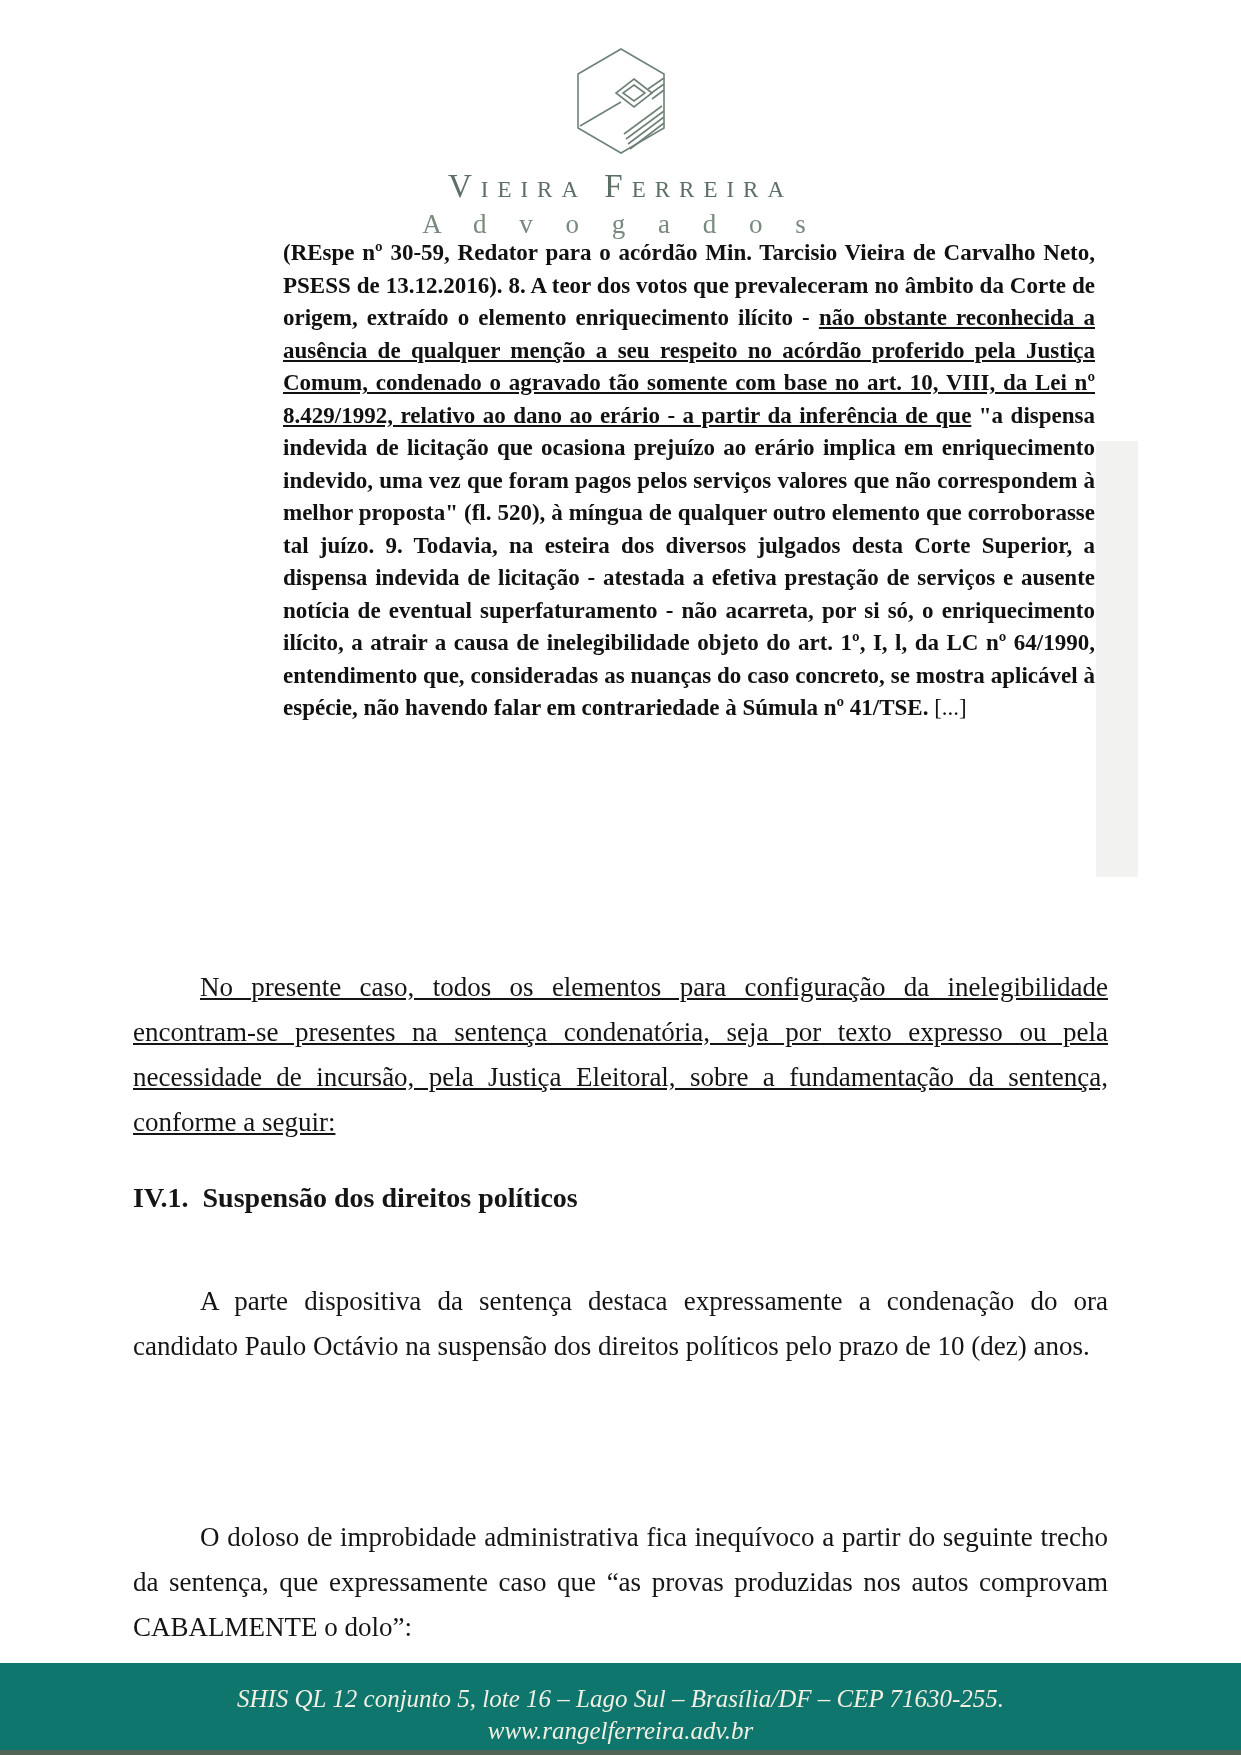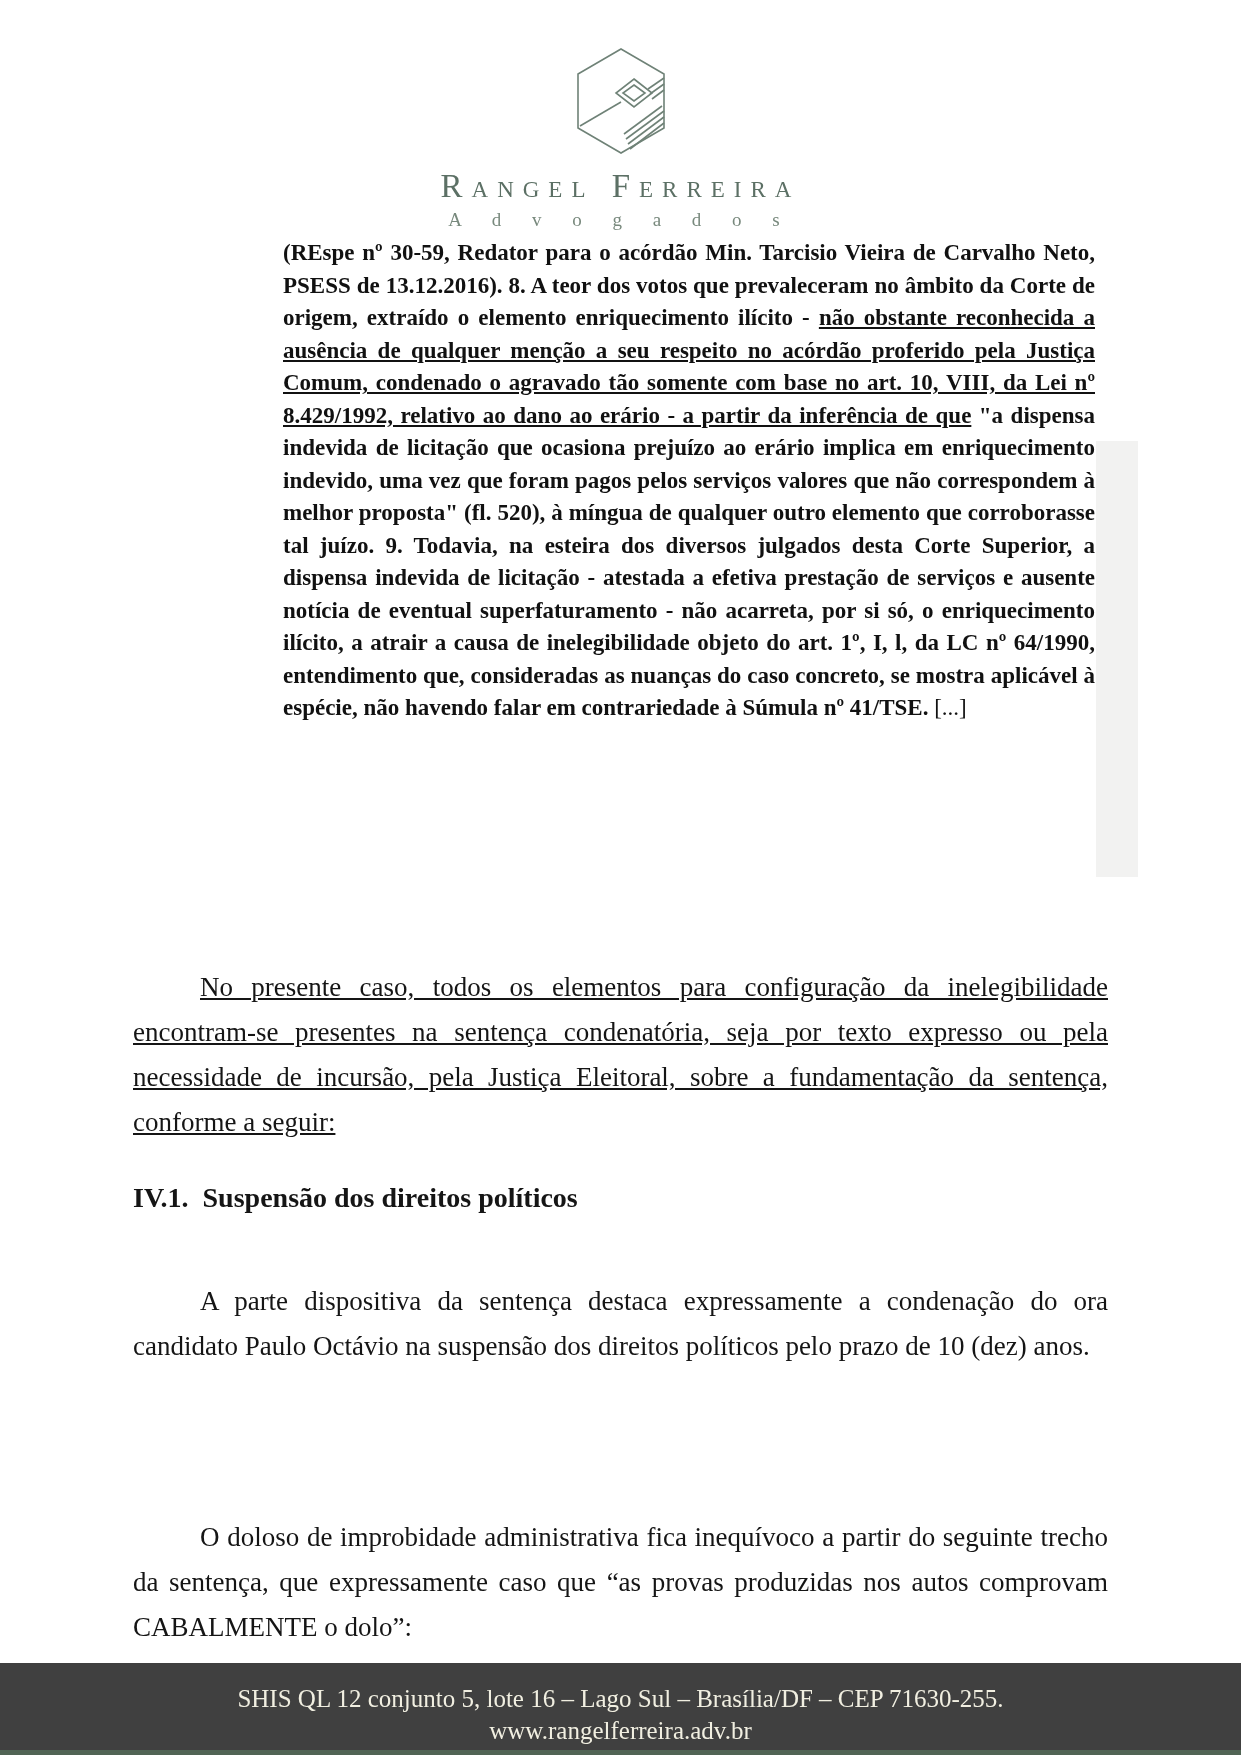--- a/index.html
+++ b/index.html
@@ -17,21 +17,21 @@
   .logo-mark { display:block; margin:0 auto; }
   .firm-name {
     margin-top:12px;
     font-size:33px;
     letter-spacing:9px;
     font-variant:small-caps;
     color:#5c7065;
   }
   .firm-sub {
     margin-top:4px;
-    font-size:19px;
+    font-size:27px;
     letter-spacing:13px;
     color:#78897d;
   }
 
   
   .quote {
     position:absolute;
     left:283px; top:237px; width:812px;
     font-size:23px; line-height:32.5px;
     font-weight:bold;
@@ -70,25 +70,26 @@
   #h1 { top:1170px; }
   #p2 { top:1252px; }
   #h2 { top:1400px; }
   #p3 { top:1488px; }
 
   
   .footer {
     position:absolute;
     left:0; top:1663px;
     width:100%; height:87px;
-    background:#404040;
+    background:#0f766e;
     border-bottom:5px solid #516455;
     text-align:center;
     color:#f1efe1;
     font-size:25px;
+    font-style:italic;
   }
   .footer .line1 { margin-top:21px; line-height:30px; }
   .footer .line2 { margin-top:2px; line-height:30px; }
 </style>
 </head>
 <body>
 
 <div class="page">
 
   <div class="logo-wrap">
@@ -100,21 +101,21 @@
         <polygon points="59,39 70,47 59,55 48,47"></polygon>
         <line x1="89" y1="32" x2="73" y2="43"></line>
         <line x1="89" y1="38" x2="75" y2="48"></line>
         <line x1="89" y1="44" x2="77" y2="53"></line>
         <line x1="49" y1="88" x2="87" y2="60"></line>
         <line x1="51" y1="93" x2="89" y2="65"></line>
         <line x1="53" y1="98" x2="89" y2="71"></line>
         <line x1="55" y1="103" x2="89" y2="77"></line>
       </g>
     </svg>
-    <div class="firm-name">Rangel Ferreira</div>
+    <div class="firm-name">Vieira Ferreira</div>
     <div class="firm-sub">A d v o g a d o s</div>
   </div>
 
   <div class="scan-artifact"></div>
 
   <div class="quote">
     <span>(REspe nº 30-59, Redator para o acórdão Min. Tarcisio Vieira de Carvalho Neto, PSESS de 13.12.2016).  8.  A teor dos votos que prevaleceram no âmbito da Corte de origem, extraído o elemento enriquecimento ilícito - </span><span class="u">não obstante reconhecida a ausência de qualquer menção a seu respeito no acórdão proferido pela Justiça Comum, condenado o agravado tão somente com base no art. 10, VIII, da Lei nº 8.429/1992, relativo ao dano ao erário - a partir da inferência de que</span><span> "a dispensa indevida de licitação que ocasiona prejuízo ao erário implica em enriquecimento indevido, uma vez que foram pagos pelos serviços valores que não correspondem à melhor proposta" (fl. 520), à míngua de qualquer outro elemento que corroborasse tal juízo. 9.  Todavia, na esteira dos diversos julgados desta Corte Superior, a dispensa indevida de licitação - atestada a efetiva prestação de serviços e ausente notícia de eventual superfaturamento - não acarreta, por si só, o enriquecimento ilícito, a atrair a causa de inelegibilidade objeto do art. 1º, I, l, da LC nº 64/1990, entendimento que, consideradas as nuanças do caso concreto, se mostra aplicável à espécie, não havendo falar em contrariedade à Súmula nº 41/TSE.</span><span class="ellipsis"> [...]</span>
   </div>
 
   <p class="para indent" id="p1">No presente caso, todos os elementos para configuração da inelegibilidade encontram-se presentes na sentença condenatória, seja por texto expresso ou pela necessidade de incursão, pela Justiça Eleitoral, sobre a fundamentação da sentença, conforme a seguir:</p>

